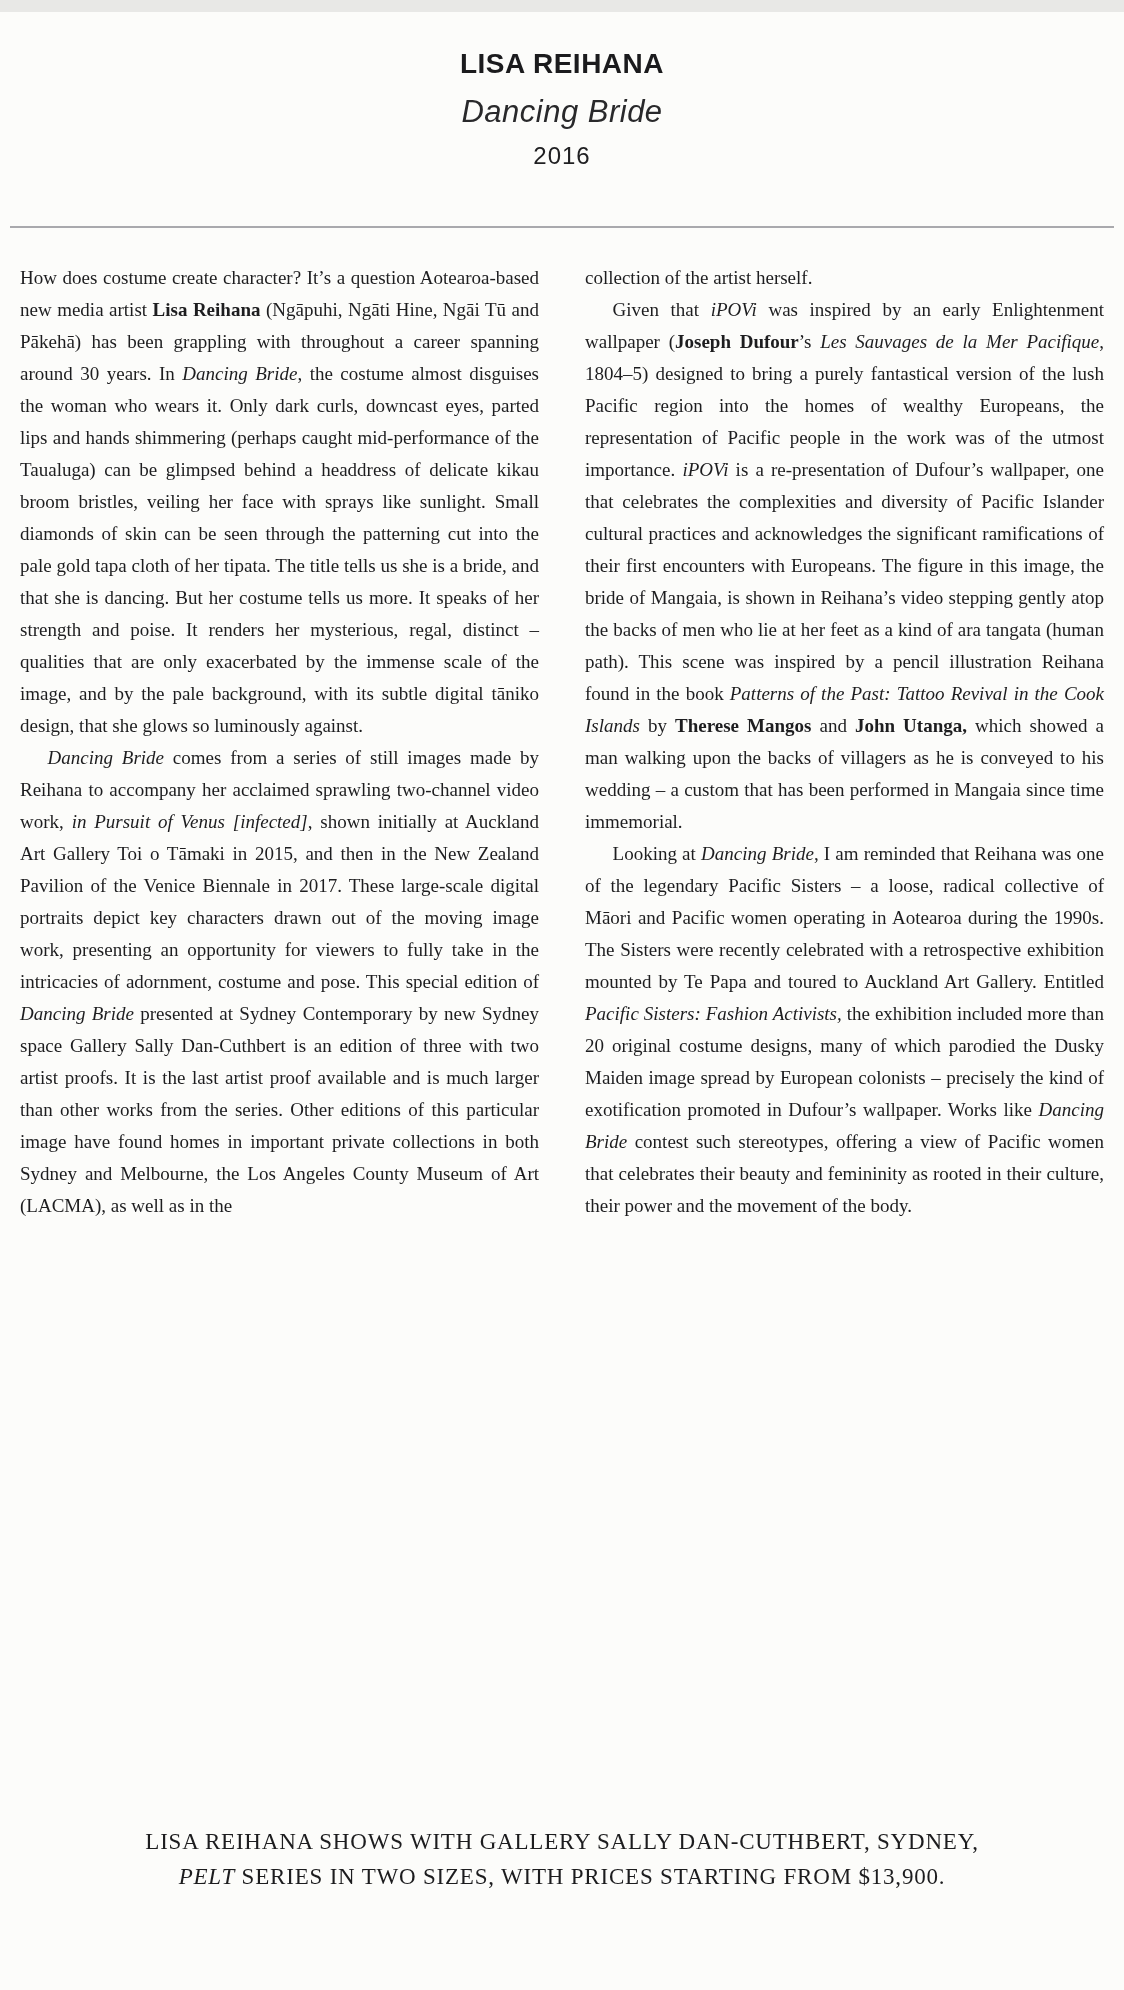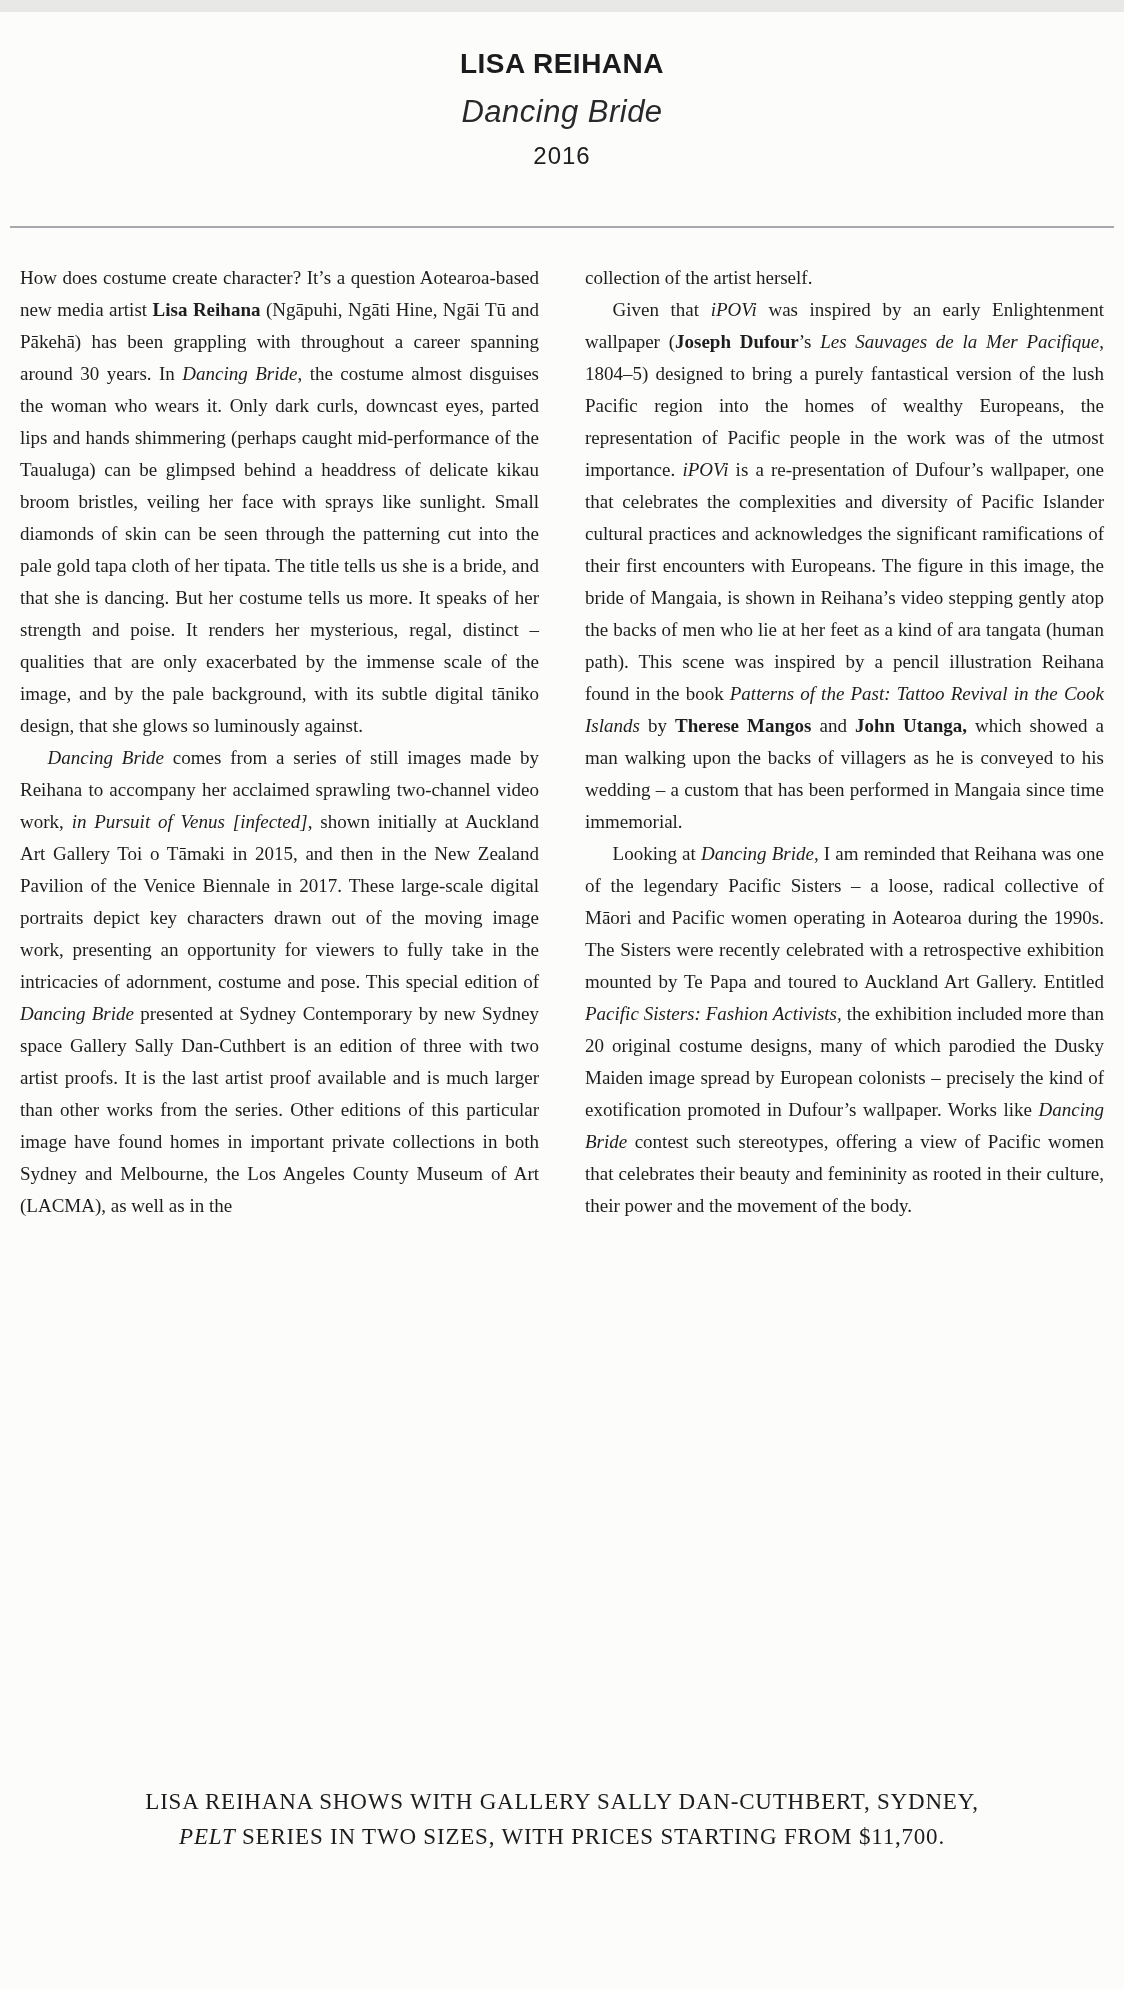--- a/index.html
+++ b/index.html
@@ -38,21 +38,21 @@
     font-size:19px; line-height:32px;
     text-align:justify;
     color:#1d1d1f;
   }
   .para.indent { text-indent:1.45em; }
   .para.align-right { text-align:right; }
   .para strong { font-weight:700; }
   .para em { font-style:italic; }
   
   .gallery-note {
-    position:absolute; top:1772px; left:0; right:0;
+    position:absolute; top:1812px; left:0; right:0;
     padding:0 30px;
     text-align:center;
   }
   .gallery-note .para {
     text-align:center; text-indent:0;
     font-size:23px; line-height:35px; letter-spacing:0.8px;
     color:#1c1c1e;
   }
   
   .page-number {
@@ -82,17 +82,17 @@
       </div>
     <div class="col">
         <p class="para"><span>collection of the artist herself.</span></p>
         <p class="para indent"><span>Given that </span><em>iPOVi</em><span> was inspired by an early Enlightenment wallpaper (</span><strong>Joseph Dufour</strong><span>’s </span><em>Les Sauvages de la Mer Pacifique</em><span>, 1804–5) designed to bring a purely fantastical version of the lush Pacific region into the homes of wealthy Europeans, the representation of Pacific people in the work was of the utmost importance. </span><em>iPOVi</em><span> is a re-presentation of Dufour’s wallpaper, one that celebrates the complexities and diversity of Pacific Islander cultural practices and acknowledges the significant ramifications of their first encounters with Europeans. The figure in this image, the bride of Mangaia, is shown in Reihana’s video stepping gently atop the backs of men who lie at her feet as a kind of ara tangata (human path). This scene was inspired by a pencil illustration Reihana found in the book </span><em>Patterns of the Past: Tattoo Revival in the Cook Islands</em><span> by </span><strong>Therese Mangos</strong><span> and </span><strong>John Utanga,</strong><span> which showed a man walking upon the backs of villagers as he is conveyed to his wedding – a custom that has been performed in Mangaia since time immemorial.</span></p>
         <p class="para indent"><span>Looking at </span><em>Dancing Bride</em><span>, I am reminded that Reihana was one of the legendary Pacific Sisters – a loose, radical collective of Māori and Pacific women operating in Aotearoa during the 1990s. The Sisters were recently celebrated with a retrospective exhibition mounted by Te Papa and toured to Auckland Art Gallery. Entitled </span><em>Pacific Sisters: Fashion Activists,</em><span> the exhibition included more than 20 original costume designs, many of which parodied the Dusky Maiden image spread by European colonists – precisely the kind of exotification promoted in Dufour’s wallpaper. Works like </span><em>Dancing Bride</em><span> contest such stereotypes, offering a view of Pacific women that celebrates their beauty and femininity as rooted in their culture, their power and the movement of the body.</span></p>
       </div>
   </main>
 
   <footer class="gallery-note">
       <p class="para"><span>LISA REIHANA SHOWS WITH GALLERY SALLY DAN-CUTHBERT, SYDNEY,</span></p>
-      <p class="para"><em>PELT</em><span> SERIES IN TWO SIZES, WITH PRICES STARTING FROM $11,700.</span></p>
+      <p class="para"><em>PELT</em><span> SERIES IN TWO SIZES, WITH PRICES STARTING FROM $13,900.</span></p>
     </footer>
 
 
 </div>
 
 </body></html>

